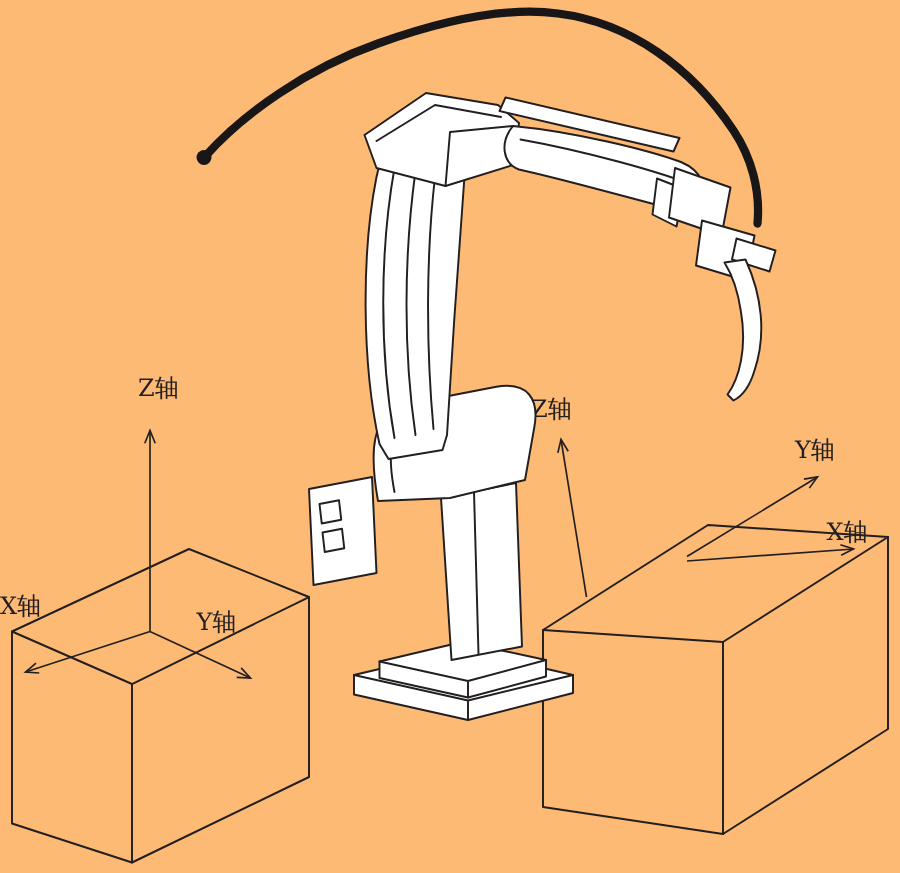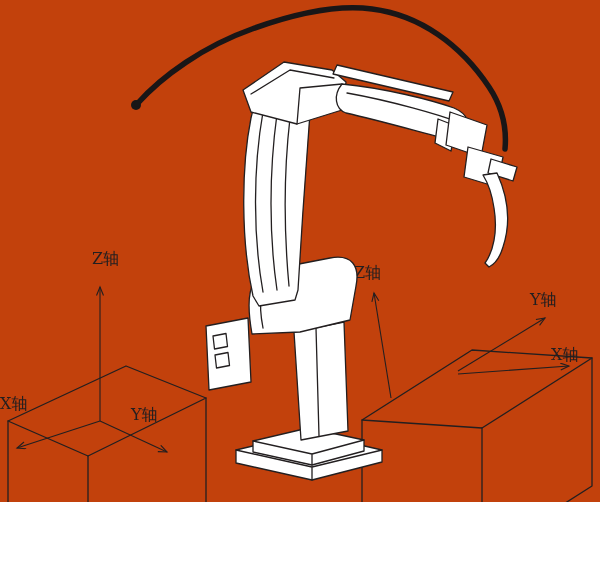--- a/index.html
+++ b/index.html
@@ -3,22 +3,22 @@
 <meta charset="utf-8">
 <style>
   html, body {
     margin: 0;
     padding: 0;
     background: #ffffff;
   }
   .stage {
     position: relative;
     width: 600px;
-    height: 502px;
-    background: #c2410c;
+    height: 582px;
+    background: #fdba74;
     overflow: hidden;
   }
   svg {
     display: block;
   }
   text.axis-label {
     font-family: "DejaVu Serif", "Liberation Serif", serif;
     font-size: 16px;
     fill: #231f20;
   }

